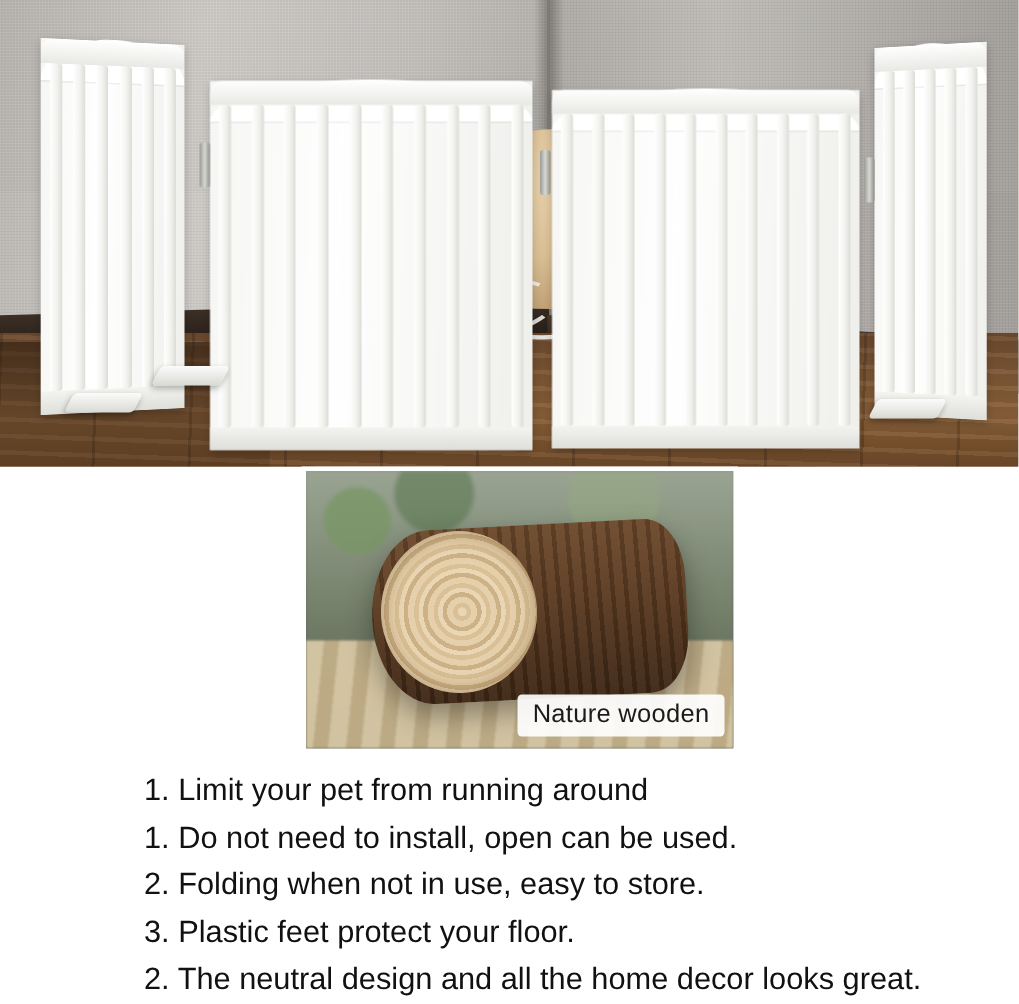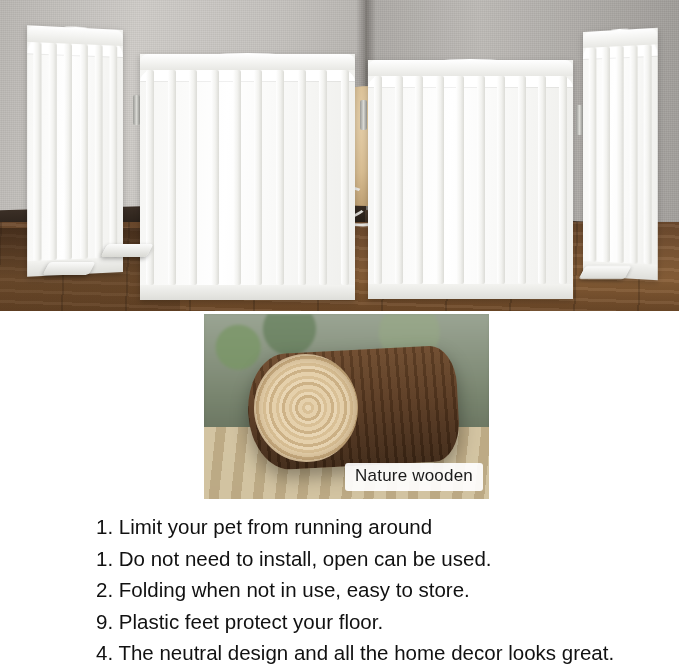--- a/index.html
+++ b/index.html
@@ -430,15 +430,15 @@
     <div class="log-bark"></div>
   </div>
   <div class="log-end" style="left:50px; top:40px;"></div>
   <div class="badge">Nature wooden</div>
 </div>
 
 <ul class="features">
   <li>1. Limit your pet from running around</li>
   <li>1. Do not need to install, open can be used.</li>
   <li>2. Folding when not in use, easy to store.</li>
-  <li>9. Plastic feet protect your floor.</li>
-  <li>4. The neutral design and all the home decor looks great.</li>
+  <li>3. Plastic feet protect your floor.</li>
+  <li>2. The neutral design and all the home decor looks great.</li>
 </ul>
 
 </body></html>

